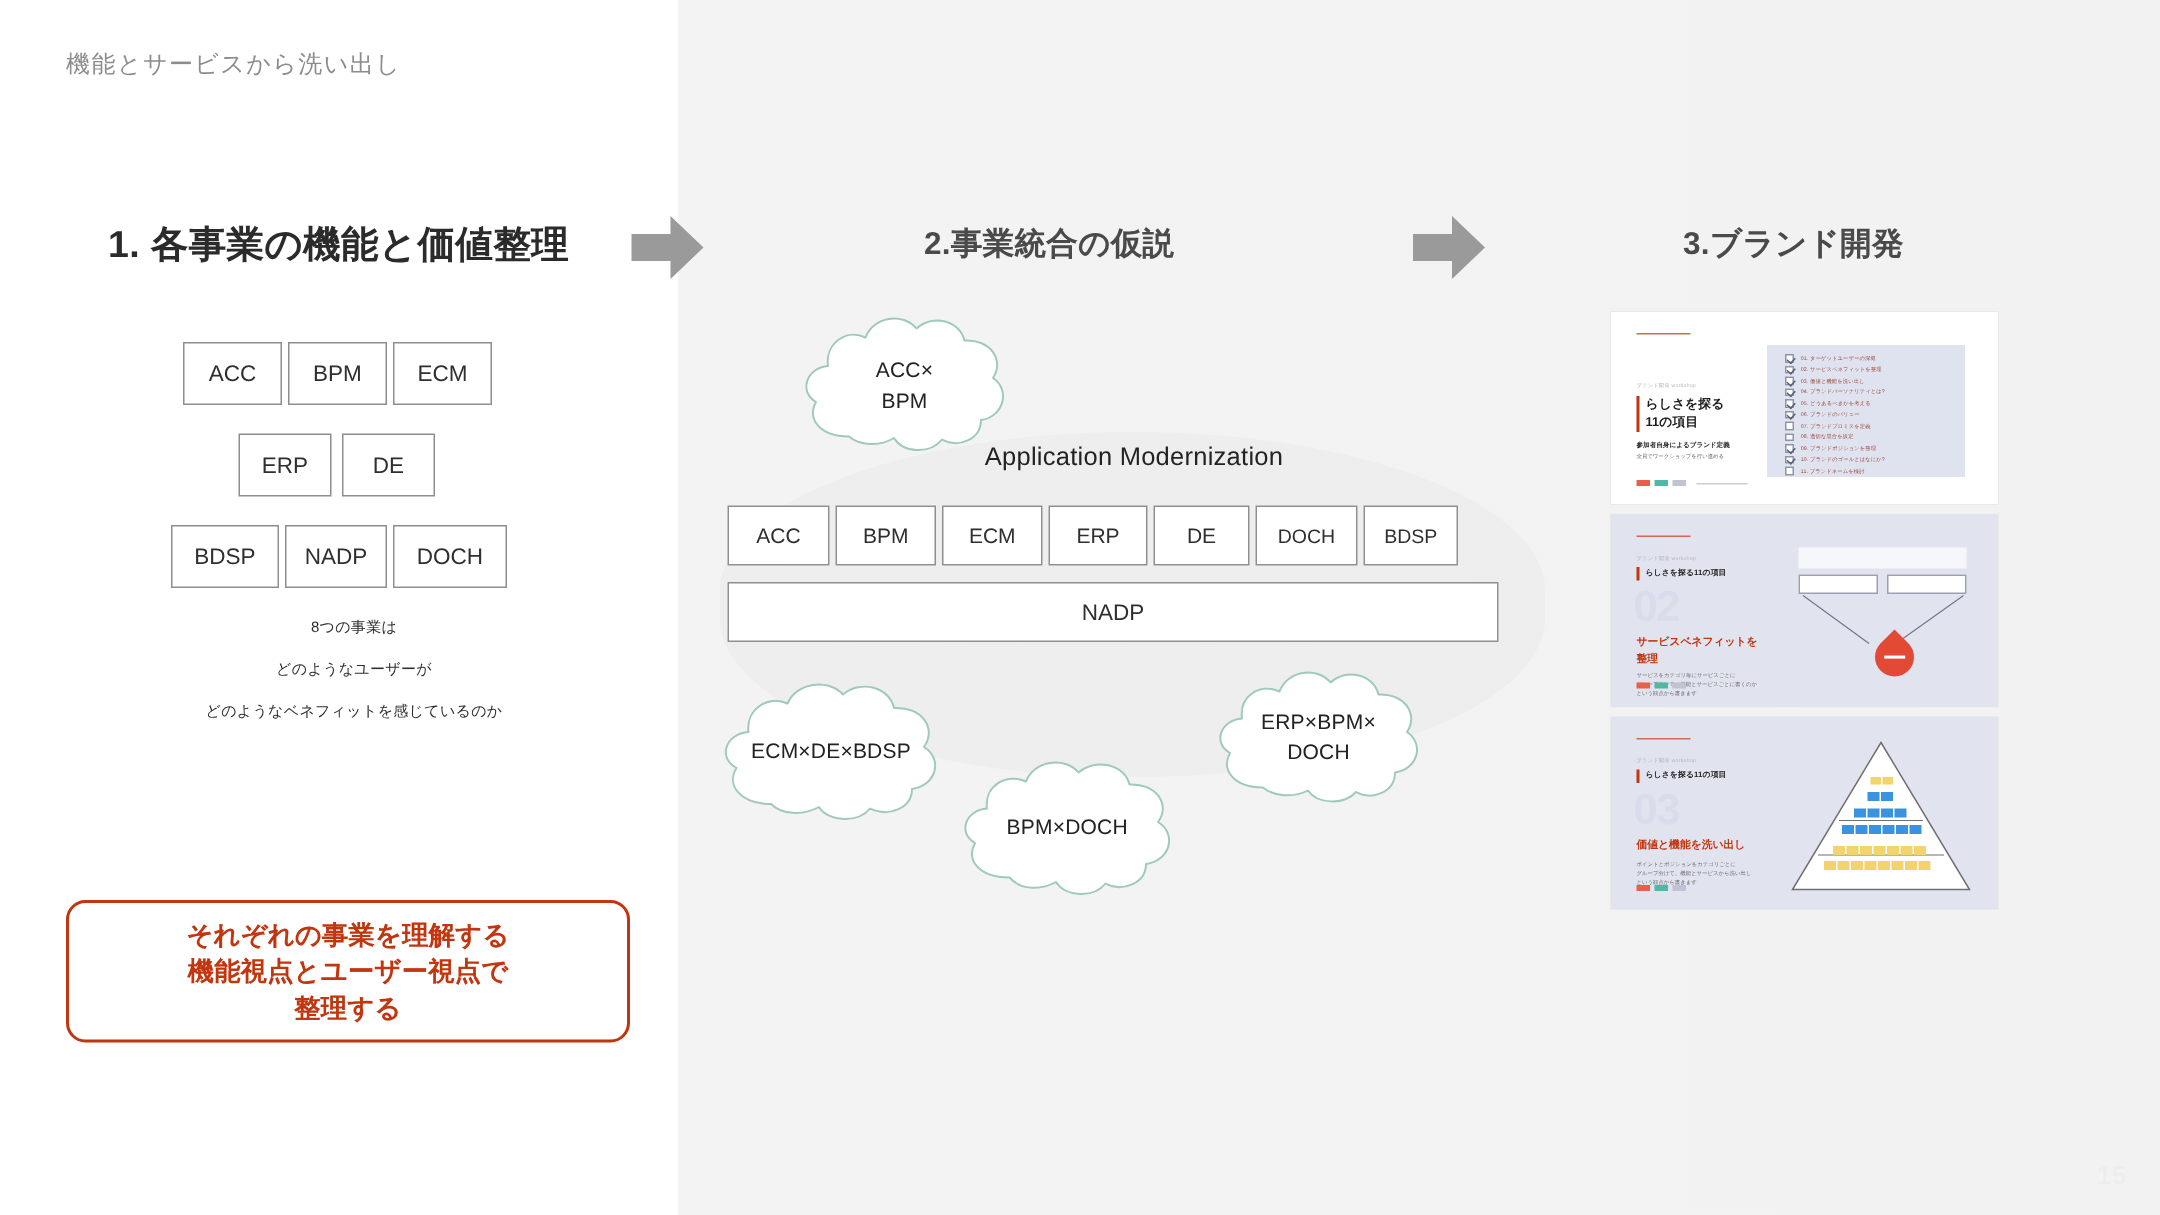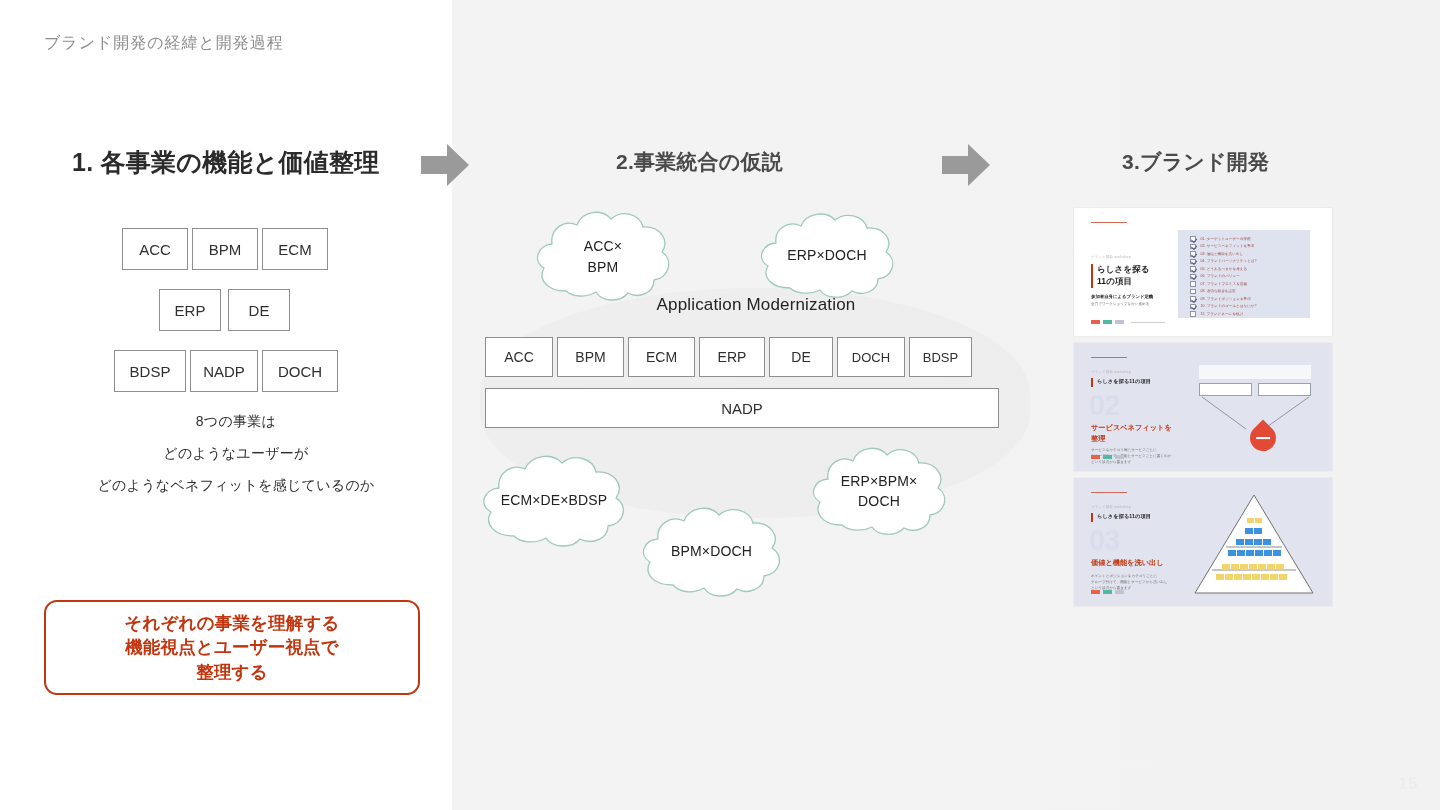--- a/index.html
+++ b/index.html
@@ -49,21 +49,21 @@
 
   
   #left-units{position:absolute;left:0;top:0;width:452px;height:200px;}
   #left-units .unit{position:absolute;height:42px;}
   .lu-r1{top:228px;width:66px;}
   .lu-r2{top:289px;width:62px;}
   .lu-r3{top:350px;}
 
   .left-lines{position:absolute;left:0;top:414px;width:452px;text-align:center;}
   .left-lines div{
-    font-size:14px;color:#2e2e2e;line-height:1;margin-bottom:18px;letter-spacing:.02em;margin-left:20px;
+    font-size:10px;color:#2e2e2e;line-height:1;margin-bottom:18px;letter-spacing:.02em;margin-left:20px;
   }
   .left-lines div:last-child{margin-bottom:0;}
 
   .callout{
     position:absolute;left:44px;top:600px;width:376px;height:95px;
     border:2.5px solid #c1350f;border-radius:13px;background:#ffffff;
     display:flex;flex-direction:column;align-items:center;justify-content:center;
     box-sizing:border-box;
   }
   .callout div{
@@ -147,21 +147,21 @@
 
   
   .pyr{position:absolute;left:118px;top:14px;width:124px;height:104px;}
   .pyr svg{display:block;}
 </style>
 </head>
 <body>
 
 <div id="slide">
 
-  <div class="slide-title">ブランド開発の経緯と開発過程</div>
+  <div class="slide-title">機能とサービスから洗い出し</div>
 
   <div class="arrow" id="arrow1">
     <svg viewBox="0 0 52 50">
         <path d="M2 16 H28 V4 L50 25 L28 46 V34 H2 Z" fill="#9a9a9a"></path>
       </svg>
   </div>
   <div class="arrow" id="arrow2">
     <svg viewBox="0 0 52 50">
         <path d="M2 16 H28 V4 L50 25 L28 46 V34 H2 Z" fill="#9a9a9a"></path>
       </svg>
@@ -205,30 +205,20 @@
         <path d="M36 88 C16 88 8 76 14 65 C2 58 8 42 22 41 C20 26 34 16 47 22 C52 8 72 5 81 16
                  C92 6 110 11 113 24 C130 23 140 37 132 49 C144 57 139 75 124 77
                  C124 90 109 96 98 90 C90 100 72 99 66 89 C56 95 43 94 36 88 Z" fill="#ffffff" stroke="#9ec9bc" stroke-width="1.3" stroke-linejoin="round"></path>
       </svg>
       <div class="ctext">
         <span>ACC×</span>
           <span>BPM</span>
       </div>
     </div>
 
-    <div class="cloud" style="left:300px;top:205px;width:150px;height:100px;">
-      <svg width="150" height="100" viewBox="0 0 150 100">
-        <path d="M38 83 C18 83 10 71 16 61 C4 54 10 39 24 38 C22 24 36 15 49 21 C54 8 74 5 83 15
-                 C94 6 112 11 115 23 C132 22 142 35 134 47 C146 55 141 72 126 74
-                 C126 86 111 92 100 86 C92 95 74 94 68 85 C58 90 45 89 38 83 Z" fill="#ffffff" stroke="#9ec9bc" stroke-width="1.3" stroke-linejoin="round"></path>
-      </svg>
-      <div class="ctext">
-        <span>ERP×DOCH</span>
-      </div>
-    </div>
 
     <div class="am-label">Application Modernization</div>
 
     <div id="mid-units">
       <div class="unit" style="left:33px;width:68px;">ACC</div>
       <div class="unit" style="left:105px;width:67px;">BPM</div>
       <div class="unit" style="left:176px;width:67px;">ECM</div>
       <div class="unit" style="left:247px;width:66px;">ERP</div>
       <div class="unit" style="left:317px;width:64px;">DE</div>
       <div class="unit" style="left:385px;width:68px;font-size:13px;">DOCH</div>

